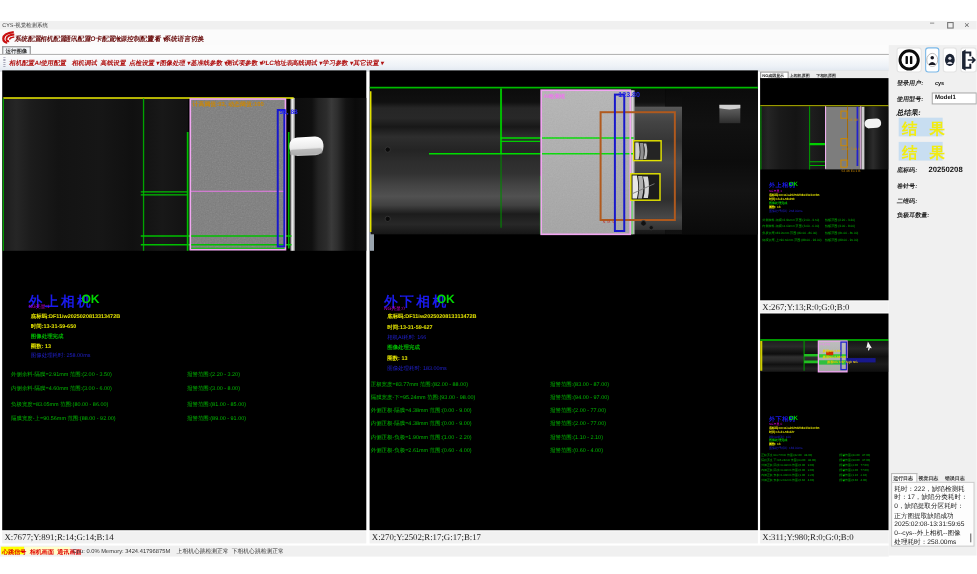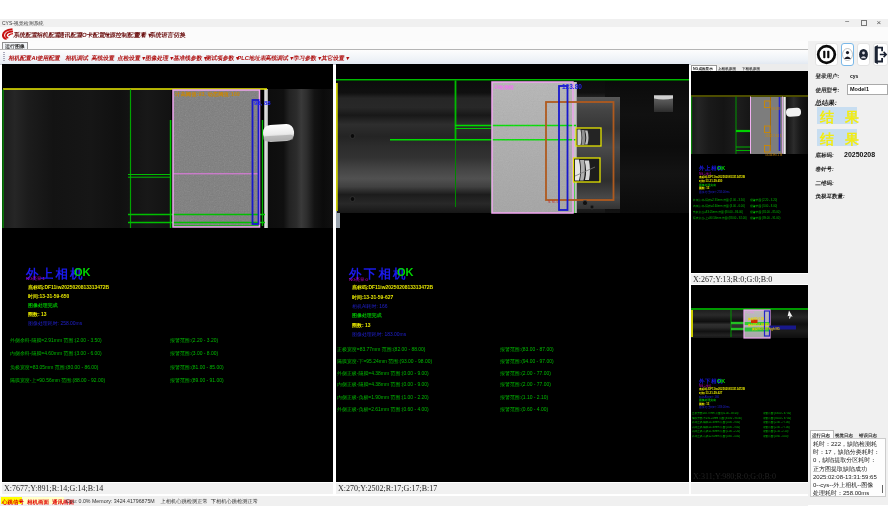--- a/index.html
+++ b/index.html
@@ -443,21 +443,21 @@
   <div class="abs" style="left:72px;top:149.5px;">
       <div class="sc4 nw" style="font-size:6.5px;color:#00bb00;">报警范围:(0.60 - 4.00)</div>
     </div>
 </div>
 
 <div class="abs" style="left:2px;top:483px;width:331px;height:11px;background:#f1f1f1;"></div>
 <div class="abs serif" style="left:4px;top:484px;font-size:8px;color:#222;">X:7677;Y:891;R:14;G:14;B:14</div>
 <div class="abs" style="left:336px;top:483px;width:353px;height:11px;background:#f1f1f1;"></div>
 <div class="abs serif" style="left:338px;top:484px;font-size:8px;color:#222;">X:270;Y:2502;R:17;G:17;B:17</div>
 <div class="abs" style="left:691px;top:483px;width:117px;height:11px;background:#f1f1f1;"></div>
-<div class="abs serif" style="left:693px;top:472px;font-size:8px;color:#222;">X:311;Y:980;R:0;G:0;B:0</div>
+<div class="abs serif" style="left:693px;top:484px;font-size:8px;color:#222;">X:311;Y:980;R:0;G:0;B:0</div>
 
 <div class="abs" id="bottombar" style="left:0;top:496px;width:808px;height:9.5px;background:#f0f0f0;"></div>
 <div class="abs" style="left:1px;top:497px;height:7px;background:#ffff00;width:21px;"></div>
 <div class="abs" style="left:23px;top:497px;height:7px;background:#ffffc8;width:41px;"></div>
 <div class="abs" style="left:2px;top:497.6px;">
     <div class="sc5" style="font-size:11px;color:#e00000;font-weight:bold;">心跳信号&nbsp;&nbsp;相机画面&nbsp;&nbsp;通讯画面</div>
   </div>
 <div class="abs" style="left:66px;top:497.6px;">
     <div class="sc5" style="font-size:10.5px;color:#333;">Cpu:&nbsp;0.0%&nbsp;Memory:&nbsp;3424.41796875M&nbsp;&nbsp;&nbsp;&nbsp;上相机心跳检测正常&nbsp;&nbsp;下相机心跳检测正常</div>
   </div>

